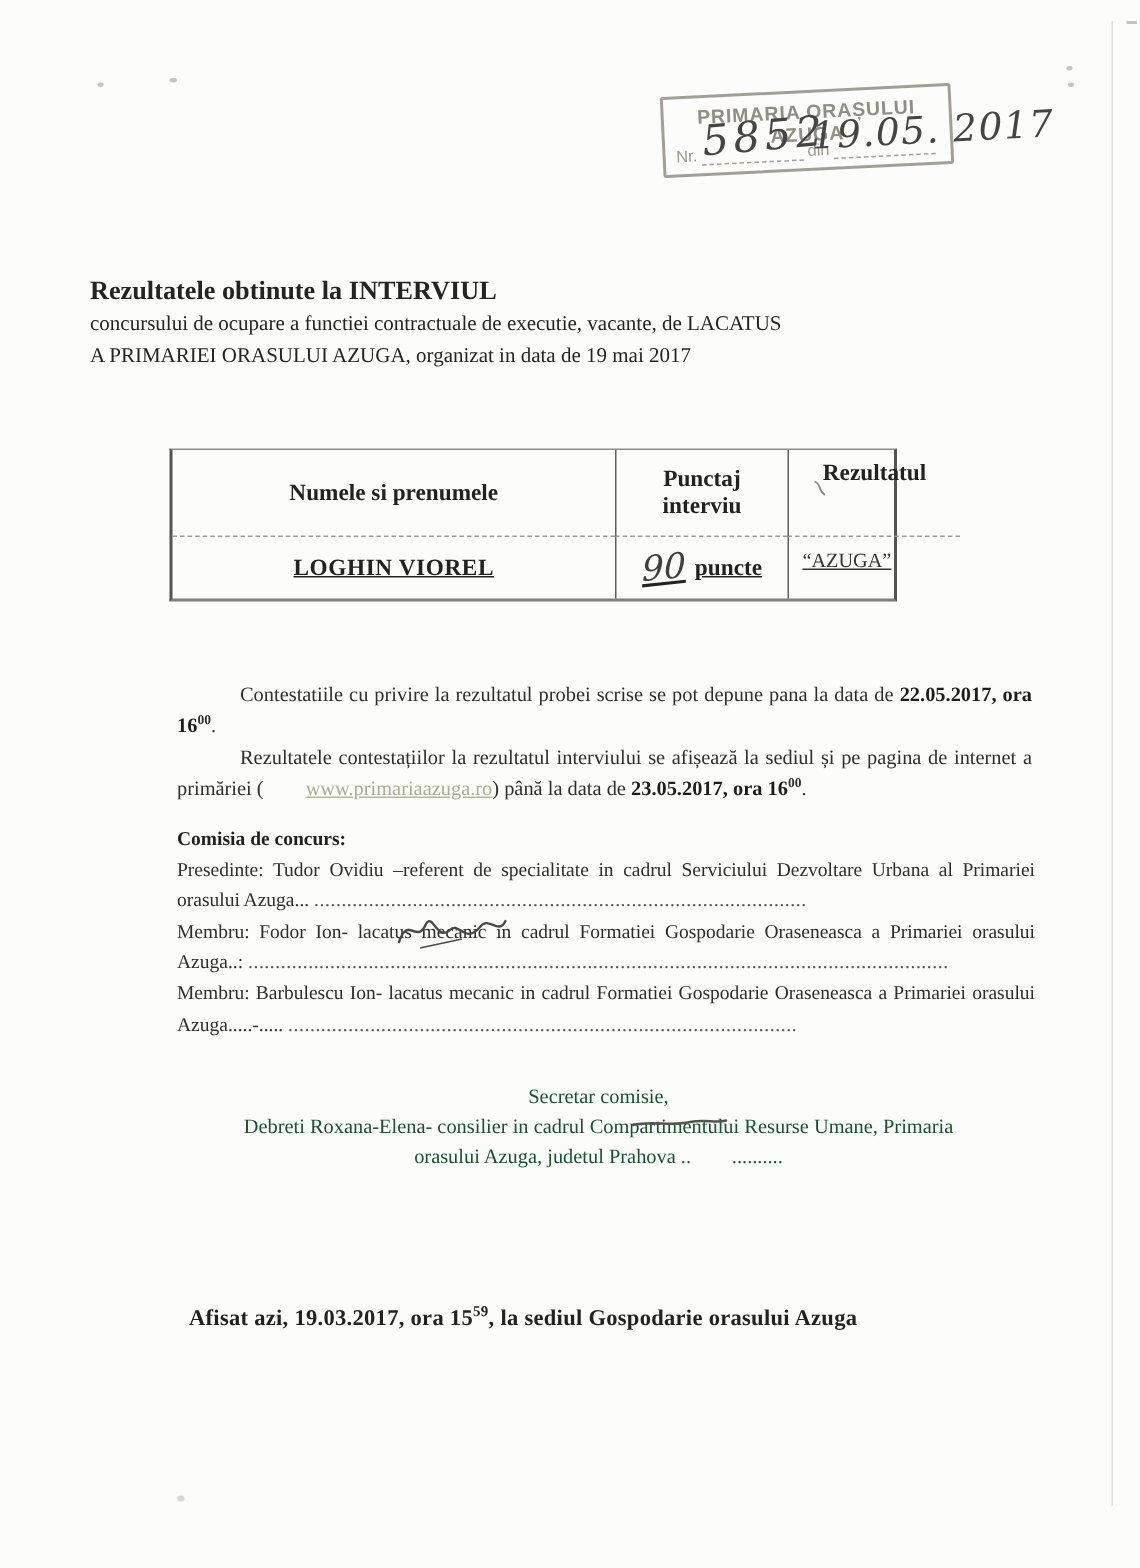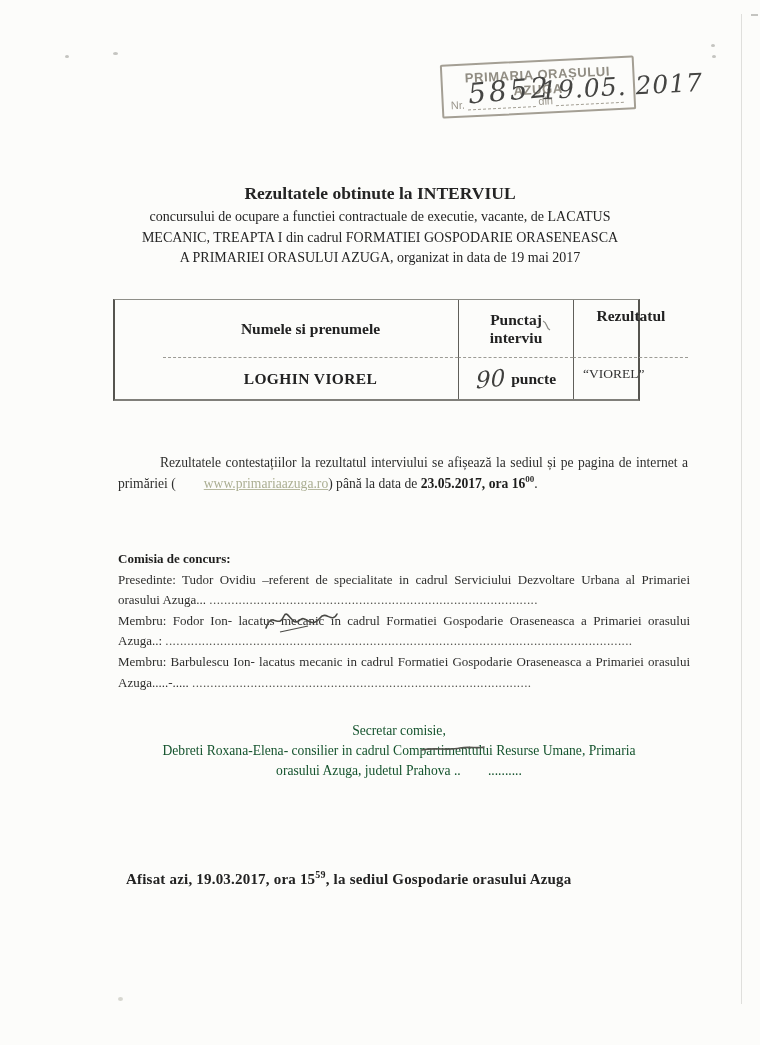--- a/index.html
+++ b/index.html
@@ -36,35 +36,35 @@
   .hw-nr {
     position:absolute; left:468px; top:74px; font-size:28px;
     letter-spacing:3px; transform:rotate(-5deg); font-weight:500;
   }
   .hw-date {
     position:absolute; left:541px; top:72px; font-size:25px;
     letter-spacing:1px; transform:rotate(-3deg); white-space:nowrap;
   }
 
   
-  .title-block { position:absolute; left:60px; top:183px; width:640px; text-align:center; }
+  .title-block { position:absolute; left:60px; top:183px; width:640px; }
   .title-main  { font-size:17.5px; font-weight:bold; color:#242424; margin-bottom:3px; }
   .title-sub   { font-size:14px; font-weight:normal; color:#242424; line-height:20.5px; }
 
   
   .doc-table {
-    position:absolute; left:113px; top:299px; width:527px;
+    position:absolute; left:113px; top:299px; width:485px;
     border-left:2px solid #55544f; border-right:2px solid #55544f;
     border-top:1px solid #8e8e88; border-bottom:2px solid #807f7a;
-    display:grid; grid-template-columns:295px 115px 115px;padding-left:48px;
+    display:grid; grid-template-columns:295px 115px 115px;
   }
   .cell { display:flex; align-items:center; justify-content:center; text-align:center; }
   .cell.col2, .cell.col3 { border-left:1px solid #605f5a; }
   .cell.hdr { height:58px; border-bottom:1px dashed #9c9b95; font-weight:bold; font-size:15.5px; color:#222; flex-direction:column; }
-  .cell.row { height:41px; }
+  .cell.row { height:41px;text-decoration:underline; }
   .cell.hdr.col3 { justify-content:flex-start; padding-top:7px; }
   .name-cell { font-weight:bold; font-size:15.5px; letter-spacing:0.4px; color:#222; }
   .score-cell { font-weight:bold; font-size:15.5px; color:#222; }
   .hw-score {
     display:inline-block; font-family:"DejaVu Serif", serif; font-style:italic;
     font-weight:400; font-size:23px; color:#3f3f3d;
     transform:rotate(-6deg) skewX(-6deg); margin-right:6px;
   }
   .result-cell { justify-content:flex-start; padding-left:9px; align-items:flex-start; padding-top:8px; font-size:13.5px; color:#333; }
 
@@ -119,45 +119,45 @@
       <span>din</span>
       <span class="stamp-line"></span>
     </div>
   </div>
   <div class="hw hw-nr">5852</div>
   <div class="hw hw-date">19.05. 2017</div>
 
   <div class="title-block">
     <div class="title-main">Rezultatele obtinute la INTERVIUL</div>
     <div class="title-sub">concursului de ocupare a functiei contractuale de executie, vacante, de LACATUS</div>
-    <div class="title-sub">MECANIC, TREAPTA I din cadrul FORMATIEI GOSPODARIE ORASENEASCA</div>
     <div class="title-sub">A PRIMARIEI ORASULUI AZUGA, organizat in data de 19 mai 2017</div>
   </div>
 
   <div class="doc-table">
     <div class="cell hdr col1">Numele si prenumele</div>
     <div class="cell hdr col2">
       <span>Punctaj</span>
       <span>interviu</span>
     </div>
     <div class="cell hdr col3">Rezultatul</div>
 
     <div class="cell row col1 name-cell">LOGHIN VIOREL</div>
     <div class="cell row col2 score-cell">
       <span class="hw-score">90</span>
       <span>puncte</span>
     </div>
-    <div class="cell row col3 result-cell">“VIOREL”</div>
+    <div class="cell row col3 result-cell">“AZUGA”</div>
   </div>
 
   <svg class="tick-svg" style="left:540px; top:318px;" width="16" height="16" viewBox="0 0 16 16">
     <path d="M3,3 C8,5 5,9 10,12" stroke="#8a8a84" stroke-width="1.2" fill="none"></path>
   </svg>
 
   <div class="body-block">
+    <p><span>Contestatiile cu privire la rezultatul probei scrise se pot depune pana la data de </span><span class="b">22.05.2017, ora 16</span><sup class="small">00</sup><span>.</span></p>
     <p><span>Rezultatele contestațiilor la rezultatul interviului se afișează la sediul și pe pagina de internet a primăriei (</span><span class="weblink">www.primariaazuga.ro</span><span>) până la data de </span><span class="b">23.05.2017, ora 16</span><sup class="small">00</sup><span>.</span></p>
   </div>
 
   <div class="comisia">
     <div class="comisia-heading">Comisia de concurs:</div>
     <p class="member"><span>Presedinte: Tudor Ovidiu –referent de specialitate in cadrul Serviciului Dezvoltare Urbana al Primariei orasului Azuga... </span><span class="dots">..........................................................................................</span></p>
     <p class="member"><span>Membru: Fodor Ion- lacatus mecanic in cadrul Formatiei Gospodarie Oraseneasca a Primariei orasului Azuga..: </span><span class="dots">................................................................................................................................</span></p>
     <p class="member"><span>Membru: Barbulescu Ion- lacatus mecanic in cadrul Formatiei Gospodarie Oraseneasca a Primariei orasului Azuga.....-..... </span><span class="dots">.............................................................................................</span></p>
   </div>
 

